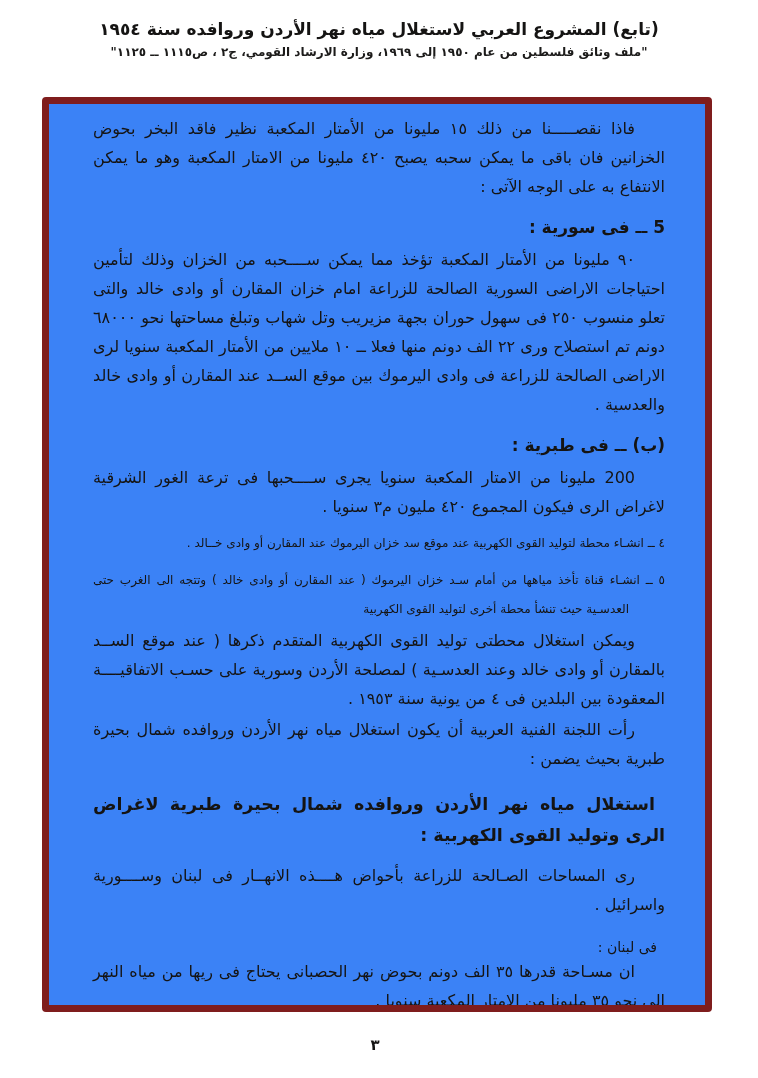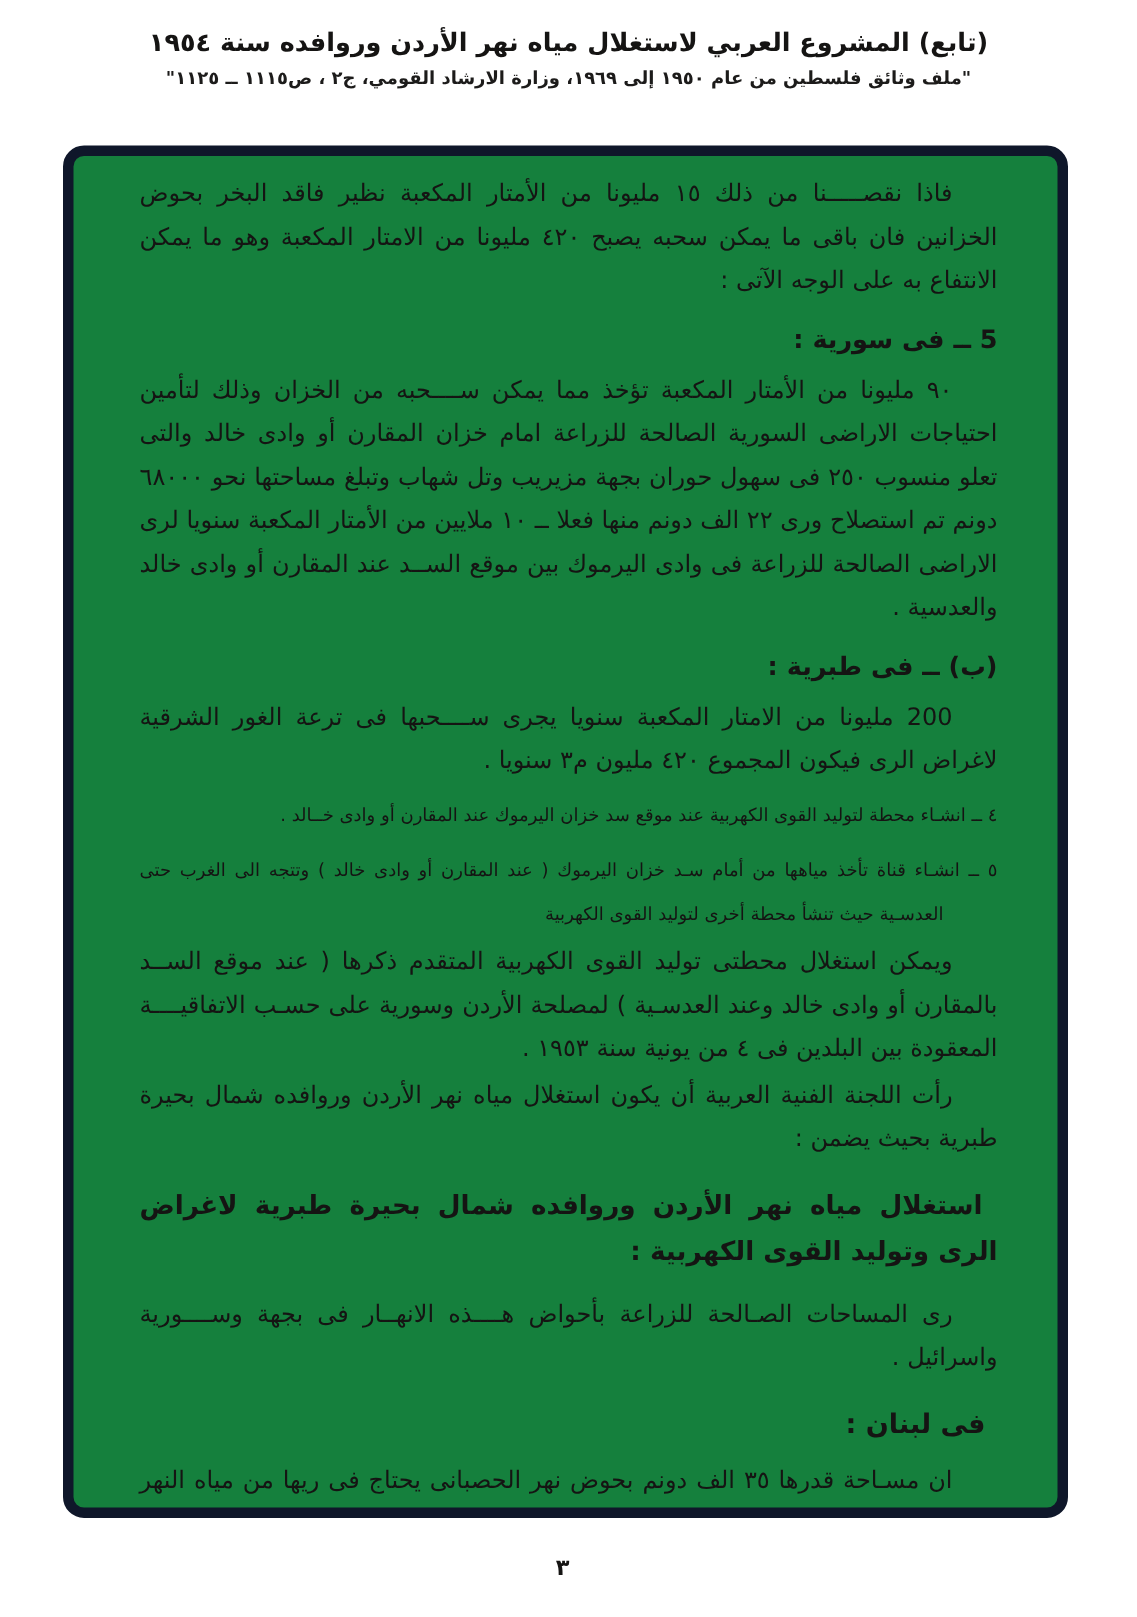--- a/index.html
+++ b/index.html
@@ -40,26 +40,26 @@
     color: #1c1b1a;
   }
   
   .doc-frame {
     position: absolute;
     left: 42px;
     top: 97px;
     width: 670px;
     height: 915px;
     box-sizing: border-box;
-    border: 7px solid #0f172a;
-    border-radius: 14px;
+    border: 7px solid #7f1d1d;
+    border-radius: 4px;
     padding: 10px 40px 0 44px;
     direction: rtl;
     overflow: hidden;
-    background: #15803d;
+    background: #3b82f6;
   }
   .block { margin: 0; }
   .para {
     font-size: 16px;
     line-height: 29px;
     text-align: justify;
     text-indent: 30px;
     margin: 0 0 2px 0;
   }
   .head {
@@ -77,23 +77,23 @@
   }
   .bighead {
     font-size: 17.5px;
     font-weight: bold;
     line-height: 31px;
     text-align: justify;
     text-indent: 10px;
     margin: 16px 0 10px 0;
   }
   .head-lebanon {
-    font-size: 18px;
-    font-weight: bold;
-    margin: 20px 8px 12px 0;
+    font-size: 14px;
+    font-weight: normal;
+    margin: 20px 8px 2px 0;
   }
   
   .page-number {
     position: absolute;
     top: 1036px;
     left: 330px;
     width: 90px;
     text-align: center;
     font-size: 15px;
     font-weight: bold;
@@ -124,21 +124,21 @@
     <p class="block item">٤ ــ انشـاء محطة لتوليد القوى الكهربية عند موقع سد خزان اليرموك عند المقارن أو وادى خــالد .</p>
 
     <p class="block item">٥ ــ انشـاء قناة تأخذ مياهها من أمام سـد خزان اليرموك ( عند المقارن أو وادى خالد ) وتتجه الى الغرب حتى العدسـية حيث تنشأ محطة أخرى لتوليد القوى الكهربية</p>
 
     <p class="block para">ويمكن استغلال محطتى توليد القوى الكهربية المتقدم ذكرها ( عند موقع الســد بالمقارن أو وادى خالد وعند العدسـية ) لمصلحة الأردن وسورية على حسـب الاتفاقيــــة المعقودة بين البلدين فى ٤ من يونية سنة ١٩٥٣ .</p>
 
     <p class="block para">رأت اللجنة الفنية العربية أن يكون استغلال مياه نهر الأردن وروافده شمال بحيرة طبرية بحيث يضمن :</p>
 
     <p class="block bighead">استغلال مياه نهر الأردن وروافده شمال بحيرة طبرية لاغراض الرى وتوليد القوى الكهربية :</p>
 
-    <p class="block para">رى المساحات الصـالحة للزراعة بأحواض هــــذه الانهــار فى بجهة وســــورية واسرائيل .</p>
+    <p class="block para">رى المساحات الصـالحة للزراعة بأحواض هــــذه الانهــار فى لبنان وســــورية واسرائيل .</p>
 
     <p class="block head-lebanon">فى لبنان :</p>
 
     <p class="block para">ان مسـاحة قدرها ٣٥ الف دونم بحوض نهر الحصبانى يحتاج فى ريها من مياه النهر الى نحو ٣٥ مليونا من الامتار المكعبة سنويا .</p>
 
   </div>
 
   <div class="page-number">٣</div>
 
 </div>

